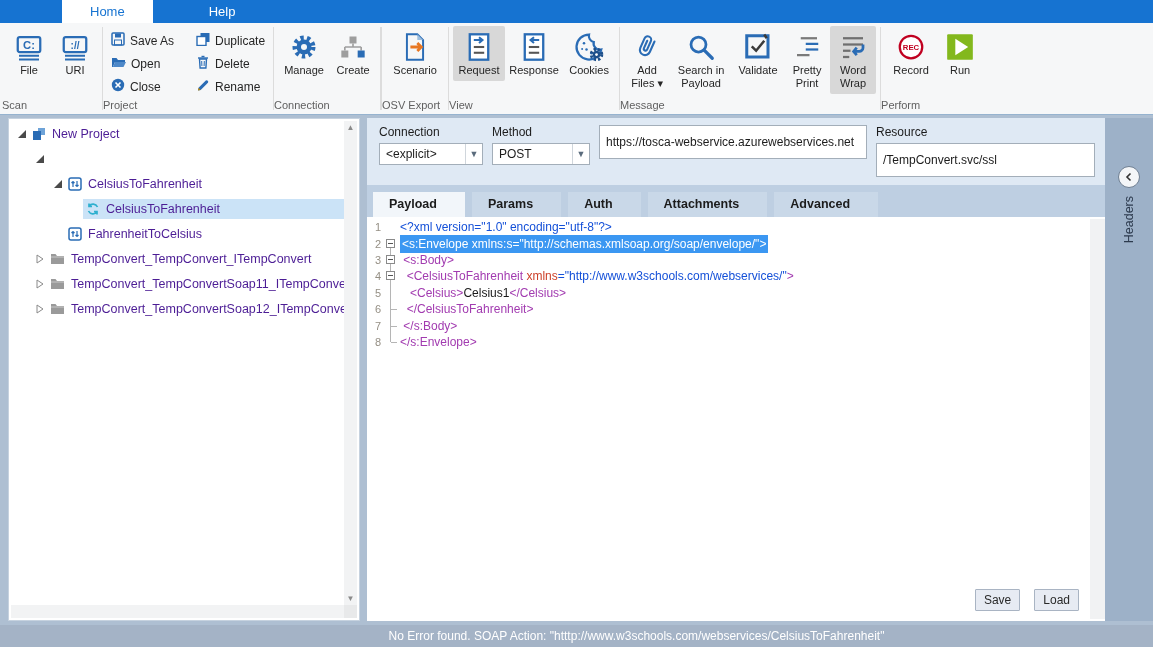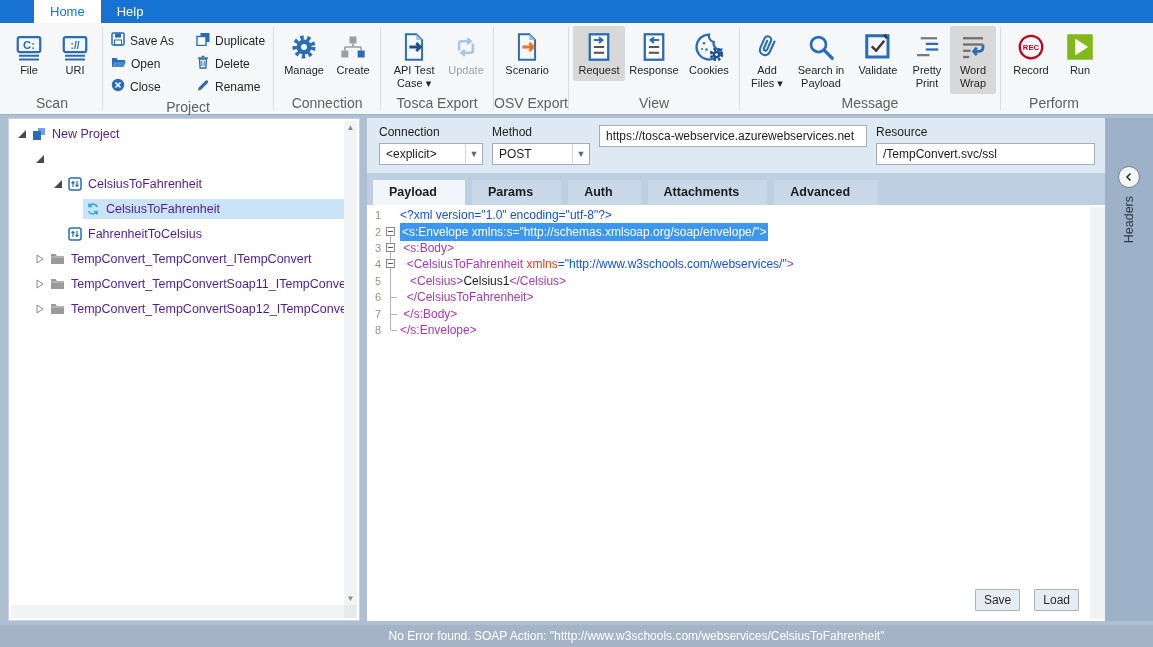--- a/index.html
+++ b/index.html
@@ -1,28 +1,28 @@
 <!DOCTYPE html>
 <html><head>
 <meta charset="utf-8">
 <style>
   * { margin:0; padding:0; box-sizing:border-box; }
   html,body { width:1153px; height:647px; overflow:hidden; font-family:"Liberation Sans", sans-serif; }
   body { background:#aebfd2; position:relative; }
 
   
   .titlebar { height:23px; background:#1673d1; display:flex; align-items:stretch; padding-left:34px; }
-  .tbtab { display:flex; align-items:center; padding:0 16px; font-size:13px; color:#fff; cursor:default; }
+  .tbtab { display:flex; align-items:center; padding:0 28px; font-size:13px; color:#fff; cursor:default;margin-left:28px; }
   .tbtab.active { background:#fff; color:#1673d1; }
 
   
   .ribbon { height:92px; background:#f6f7f8; border-bottom:1px solid #96b3cf; display:flex; align-items:stretch; padding:0 2px; }
   .rgroup { display:flex; flex-direction:column; }
   .rgroup-body { flex:1; display:flex; align-items:flex-start; padding:3px 4px 0 4px; }
-  .rgroup-label { text-align:center; font-size:14px; color:#5f5f5f; padding:1px 0 3px 0; }
+  .rgroup-label { font-size:11px; color:#5f5f5f; padding:1px 0 3px 0; }
   .rsep { width:1px; background:#dcdcdc; margin:4px 0; }
   .rbtn { display:flex; flex-direction:column; align-items:center; padding:3px 2px; border:1px solid transparent; border-radius:2px; }
   .rbtn.active { background:#d8d8d8; }
   .rbtn .ricon { height:34px; display:flex; align-items:center; justify-content:center; }
   .rbtn .rlabel { font-size:11px; color:#262626; text-align:center; line-height:1.18; white-space:normal; }
   .rbtn.disabled .rlabel { color:#a2a2a2; }
   .w44{width:46px}.w50{width:52px}.w56{width:58px}.w60{width:62px}
   .proj-grid { display:grid; grid-template-columns:auto auto; grid-auto-flow:column; grid-template-rows:repeat(3,23px); column-gap:14px; row-gap:0; padding-top:3px; }
   .sbtn { display:flex; align-items:center; gap:5px; font-size:12px; color:#262626; padding:2px 4px; border-radius:2px;text-align:center; }
 
@@ -42,21 +42,21 @@
   .corner { position:absolute; right:2px; bottom:2px; width:13px; height:13px; background:#e8e9ea; }
 
   
   .workpanel { position:absolute; left:367px; top:2px; bottom:4px; width:738px; display:flex; flex-direction:column; }
   .formbar { background:#dfe9f4; padding:7px 10px 8px 12px; display:flex; gap:9px; }
   .ffield { display:flex; flex-direction:column; gap:4px; }
   .flabel { font-size:12px; color:#1c1c1c; }
   .fselect { background:#fff; border:1px solid #a3aeb9; height:22px; display:flex; align-items:center; font-size:12px; color:#1c1c1c; }
   .fselect .sval { flex:1; padding:0 6px; }
   .fselect .sarrow { width:17px; align-self:stretch; border-left:1px solid #d0d6dc; display:flex; align-items:center; justify-content:center; color:#5a6b7c; font-size:9px; }
-  .finput { background:#fff; border:1px solid #a3aeb9; height:22px; font-size:12px; color:#1c1c1c; padding:0 6px; font-family:"Liberation Sans",sans-serif; width:100%; }
+  .finput { background:#fff; border:1px solid #a3aeb9; height:34px; font-size:12px; color:#1c1c1c; padding:0 6px; font-family:"Liberation Sans",sans-serif; width:100%; }
 
   
   .tabstrip { background:#becfe2; display:flex; align-items:flex-end; padding:4px 0 0 6px; height:32px; gap:7px; }
   .ptab { padding:5px 28px 6px 16px; font-size:12.5px; color:#1c1c1c; background:#c9d8e8;font-weight:bold; }
   .ptab.active { background:#f2f6fa; }
 
   
   .editor { flex:1; background:#fff; position:relative; overflow:hidden; font-size:12px; }
   .codewrap { position:absolute; inset:2px 16px 2px 0; overflow:hidden; }
   .code-line { display:flex; height:16.4px; align-items:center; white-space:pre; }
@@ -201,44 +201,20 @@
               <rect x="16" y="15" width="6" height="6" fill="#2a6cb5"></rect>
             </svg>
         </span>
         <span class="rlabel">Create</span>
       </div>
     </div>
     <div class="rgroup-label">Connection</div>
   </div>
   <div class="rsep"></div>
 
-  <div class="rgroup">
-    <div class="rgroup-body">
-      <div class="rbtn w56">
-        <span class="ricon">
-          <svg width="28" height="30" viewBox="0 0 24 26">
-              <path d="M5 2 h9 l5 5 v17 H5 z" fill="none" stroke="#2a6cb5" stroke-width="1.7"></path>
-              <path d="M14 2 l5 5 h-5 z" fill="#9dbede"></path>
-              <path d="M8 13 h9 M14 9.5 L17.5 13 14 16.5" stroke="#1d4f8b" stroke-width="2.4" fill="none"></path>
-            </svg>
-        </span>
-        <span class="rlabel">API Test Case ▾</span>
-      </div>
-      <div class="rbtn w44 disabled">
-        <span class="ricon">
-          <svg width="28" height="30" viewBox="0 0 24 26">
-              <path d="M6 16 v-6 a2 2 0 0 1 2-2 h7 M13 5.5 L16 8 13 10.5" stroke="#aac6e0" stroke-width="2.2" fill="none"></path>
-              <path d="M18 10 v6 a2 2 0 0 1 -2 2 h-7 M11 15.5 L8 18 11 20.5" stroke="#aac6e0" stroke-width="2.2" fill="none"></path>
-            </svg>
-        </span>
-        <span class="rlabel">Update</span>
-      </div>
-    </div>
-    <div class="rgroup-label">Tosca Export</div>
-  </div>
   <div class="rsep"></div>
 
   <div class="rgroup">
     <div class="rgroup-body">
       <div class="rbtn w56">
         <span class="ricon">
           <svg width="28" height="30" viewBox="0 0 24 26">
               <path d="M5 2 h9 l5 5 v17 H5 z" fill="none" stroke="#2a6cb5" stroke-width="1.7"></path>
               <path d="M14 2 l5 5 h-5 z" fill="#9dbede"></path>
               <path d="M8 13 h9 M14 9.5 L17.5 13 14 16.5" stroke="#e87722" stroke-width="2.4" fill="none"></path>

